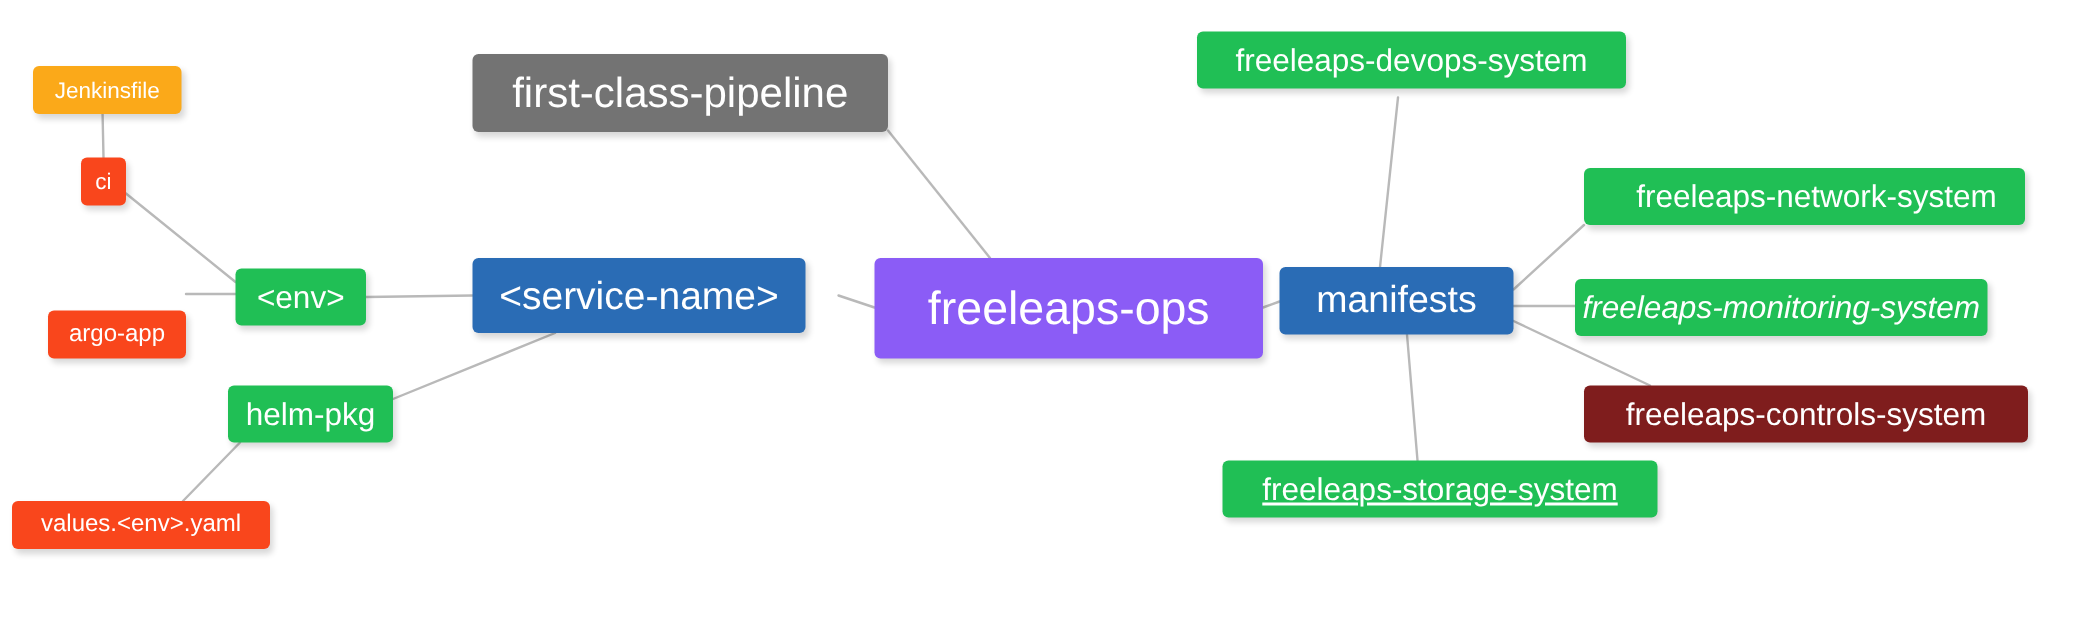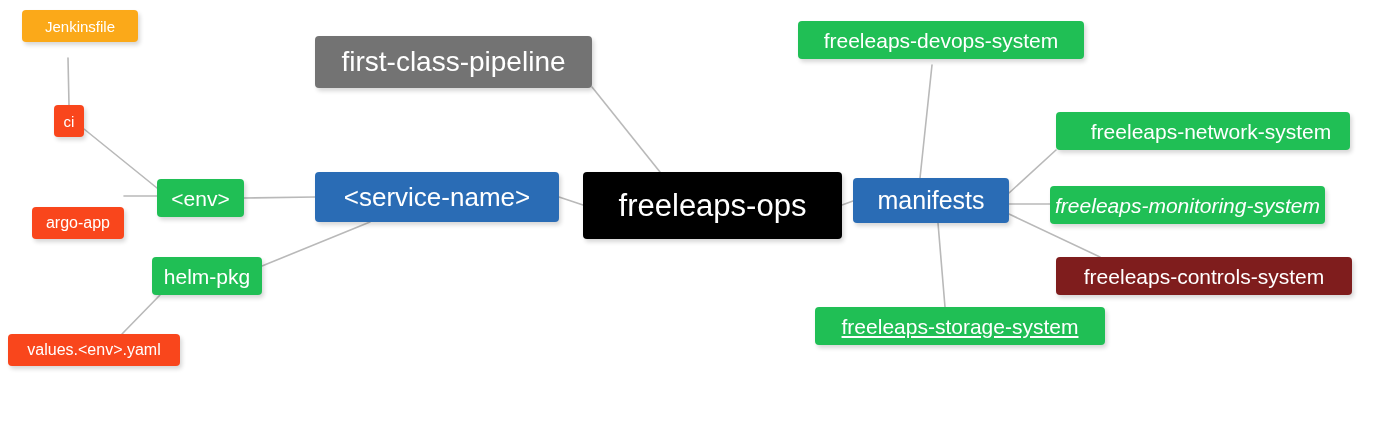--- a/index.html
+++ b/index.html
@@ -63,39 +63,39 @@
       <path d="M 160 295 L 122 334" class="edge-line" stroke="#b9b9b9"></path>
       <path d="M 920 178 L 932 65" class="edge-line" stroke="#b9b9b9"></path>
       <path d="M 1009 193 L 1056 150" class="edge-line" stroke="#b9b9b9"></path>
       <path d="M 1009 204 L 1050 204" class="edge-line" stroke="#b9b9b9"></path>
       <path d="M 1009 214 L 1100 257" class="edge-line" stroke="#b9b9b9"></path>
       <path d="M 938 223 L 945 307" class="edge-line" stroke="#b9b9b9"></path>
     </g>
 </svg>
 
 <div id="nodes-layer">
-    <div class="node-box" style="left: 583px; top: 172px; width: 259px; height: 67px; background: #000000; font-size: 31px;">
+    <div class="node-box" style="left: 583px; top: 172px; width: 259px; height: 67px; background: #8b5cf6; font-size: 31px;">
       <span class="node-label">freeleaps-ops</span>
     </div>
-    <div class="node-box" style="left: 315px; top: 172px; width: 244px; height: 50px; background: rgb(42, 108, 181); font-size: 26px;">
+    <div class="node-box" style="left: 315px; top: 172px; width: 222px; height: 50px; background: rgb(42, 108, 181); font-size: 26px;">
       <span class="node-label">&lt;service-name&gt;</span>
     </div>
     <div class="node-box" style="left: 315px; top: 36px; width: 277px; height: 52px; background: #737373; font-size: 28px;">
       <span class="node-label">first-class-pipeline</span>
     </div>
     <div class="node-box" style="left: 853px; top: 178px; width: 156px; height: 45px; background: rgb(42, 108, 181); font-size: 25px;">
       <span class="node-label">manifests</span>
     </div>
     <div class="node-box" style="left: 157px; top: 179px; width: 87px; height: 38px; background: rgb(32, 191, 85); font-size: 21px;">
       <span class="node-label">&lt;env&gt;</span>
     </div>
     <div class="node-box" style="left: 152px; top: 257px; width: 110px; height: 38px; background: rgb(32, 191, 85); font-size: 21px;">
       <span class="node-label">helm-pkg</span>
     </div>
-    <div class="node-box" style="left: 22px; top: 10px; width: 116px; height: 32px; background: rgb(251, 169, 25); font-size: 15px;">
+    <div class="node-box" style="left: 22px; top: 44px; width: 99px; height: 32px; background: rgb(251, 169, 25); font-size: 15px;">
       <span class="node-label">Jenkinsfile</span>
     </div>
     <div class="node-box" style="left: 54px; top: 105px; width: 30px; height: 32px; background: rgb(249, 70, 28); font-size: 15px;">
       <span class="node-label">ci</span>
     </div>
     <div class="node-box" style="left: 32px; top: 179px; width: 92px; height: 32px; background: rgb(249, 70, 28); font-size: 16px; margin-top: 28px;">
       <span class="node-label">argo-app</span>
     </div>
     <div class="node-box" style="left: 8px; top: 334px; width: 172px; height: 32px; background: rgb(249, 70, 28); font-size: 16px;">
       <span class="node-label">values.&lt;env&gt;.yaml</span>

